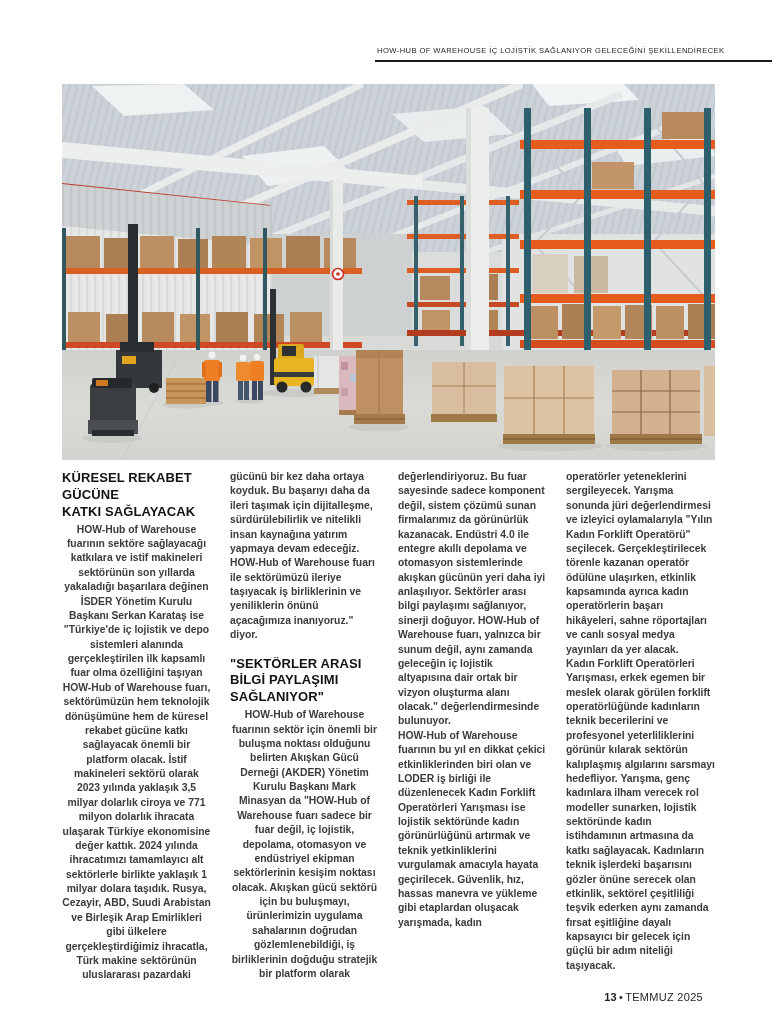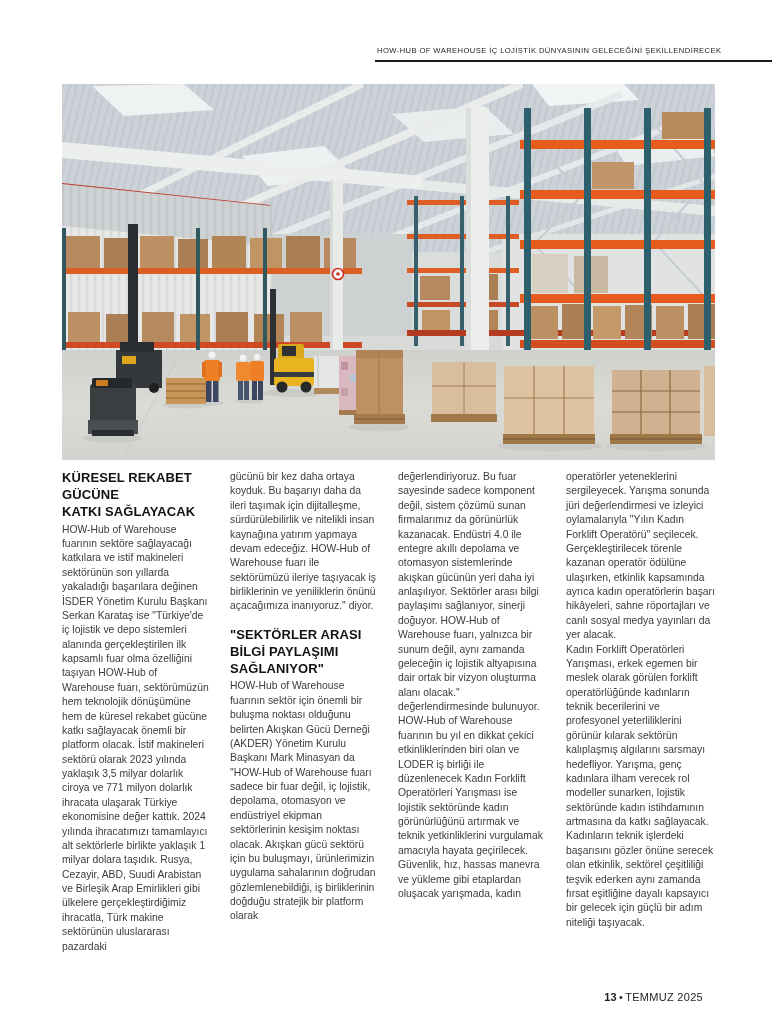--- a/index.html
+++ b/index.html
@@ -27,34 +27,35 @@
   }
   .col{flex:1 1 0;min-width:0;}
   .col h3.heading{
     margin:0;font-size:13px;line-height:1.3;color:#121212;
     white-space:pre-line;letter-spacing:.1px;font-weight:bold;
   }
   .col h3.heading:not(:first-child){margin-top:13px;}
   .col p.para{
     margin:0;font-size:10.35px;line-height:1.39;color:#3b3b3b;
     text-align:left;
-  }
-  .col h3.heading + p.para{margin-top:2px;}
+    font-weight:bold;
+  }
+  .col h3.heading + p.para{margin-top:2px;text-align:center;}
   
   .folio{
     position:absolute;top:991px;right:74px;font-size:11px;color:#1f1f1f;
     letter-spacing:.3px;white-space:nowrap;
   }
   .folio .num{font-weight:bold;}
   .folio .sep{margin:0 2px;}
 </style>
 </head>
 <body>
 
-<div class="kicker">HOW-HUB OF WAREHOUSE İÇ LOJİSTİK DÜNYASININ GELECEĞİNİ ŞEKİLLENDİRECEK</div>
+<div class="kicker">HOW-HUB OF WAREHOUSE İÇ LOJİSTİK SAĞLANIYOR GELECEĞİNİ ŞEKİLLENDİRECEK</div>
 <div class="kicker-rule"></div>
 
 <figure class="photo">
   <svg viewBox="0 0 653 376" preserveAspectRatio="none">
     <defs>
       <pattern id="corr" width="7" height="7" patternUnits="userSpaceOnUse" patternTransform="rotate(14)">
         <rect width="7" height="7" fill="#ccd2d7"></rect>
         <rect width="2" height="7" fill="#c1c8cf"></rect>
       </pattern>
       <pattern id="wallstripe" width="8" height="8" patternUnits="userSpaceOnUse">

